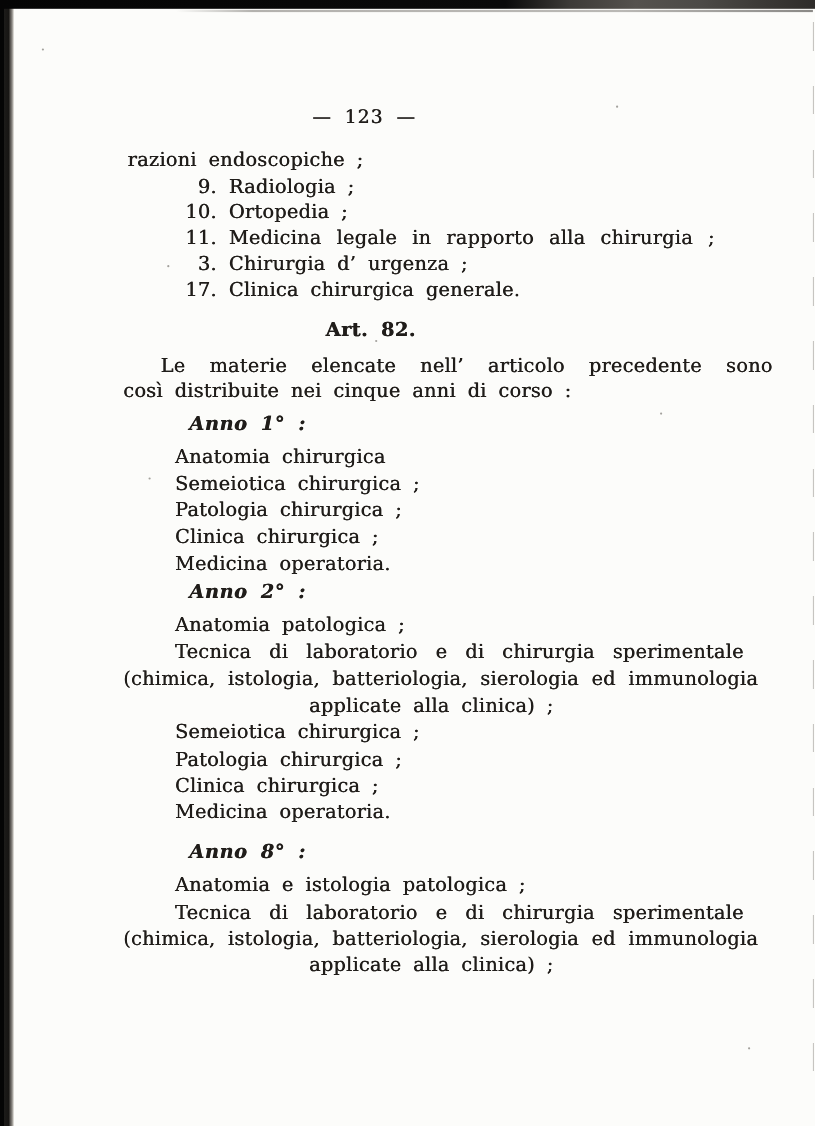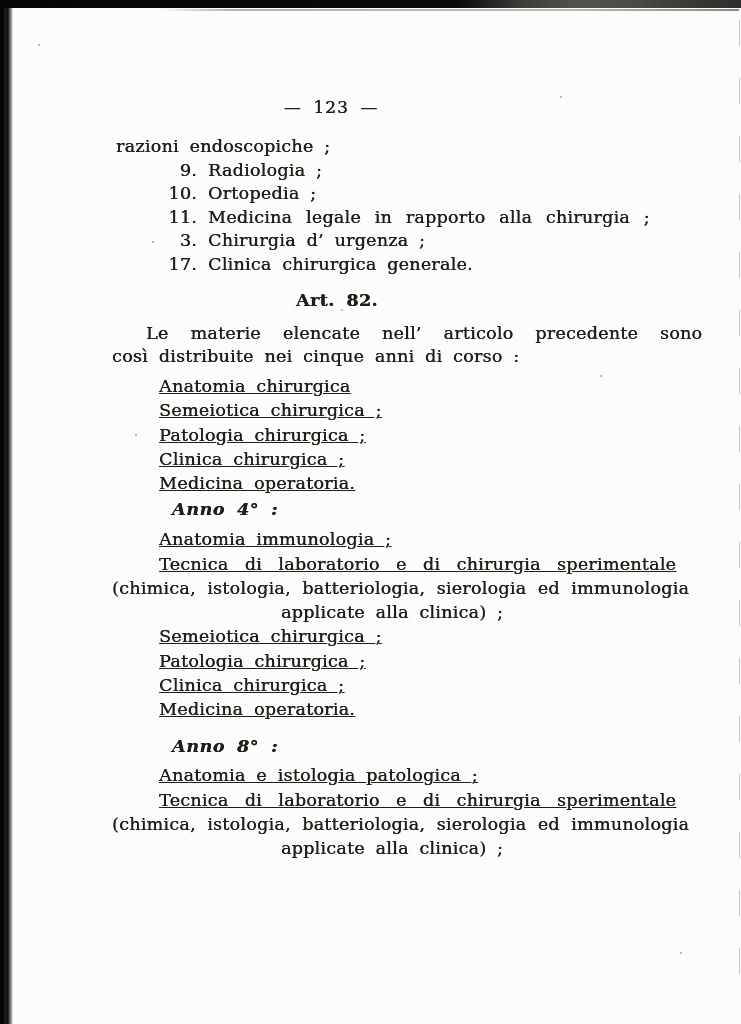--- a/index.html
+++ b/index.html
@@ -57,21 +57,21 @@
   .year-head{
     font-style:italic;font-weight:bold;line-height:24.3px;
     padding-left:60px;letter-spacing:.6px;word-spacing:.3em;
     text-shadow:.3px 0 0 currentColor;
   }
   .y1 .year-head{margin-top:5.5px;}
   .y2 .year-head{margin-top:2px;}
   .y3 .year-head{margin-top:12px;}
   .year-lines{margin-top:5.5px;}
   .year-lines .row{line-height:24.3px;}
-  .sub{padding-left:47px;text-decoration:underline;}
+  .sub{padding-left:47px;}
   .flush{padding-left:0;text-align:center;}
 </style>
 </head>
 <body>
 
 <div class="page">
 
   <div class="edge-left"></div>
   <div class="edge-top"></div>
   <div class="edge-top-line"></div>
@@ -109,33 +109,34 @@
     </div>
 
     <h2 class="art-heading txt-line">Art. 82.</h2>
 
     <div class="para">
       <div class="row txt-line indent1 ws-xxl">Le materie elencate nell’ articolo precedente sono</div>
       <div class="row txt-line">così distribuite nei cinque anni di corso :</div>
     </div>
 
     <div class="year y1">
+      <div class="year-head">Anno 1° :</div>
       <div class="year-lines">
         <div class="row txt-line sub">Anatomia chirurgica</div>
         <div class="row txt-line sub">Semeiotica chirurgica ;</div>
         <div class="row txt-line sub">Patologia chirurgica ;</div>
         <div class="row txt-line sub">Clinica chirurgica ;</div>
         <div class="row txt-line sub">Medicina operatoria.</div>
       </div>
     </div>
 
     <div class="year y2">
-      <div class="year-head">Anno 4° :</div>
+      <div class="year-head">Anno 2° :</div>
       <div class="year-lines">
-        <div class="row txt-line sub">Anatomia immunologia ;</div>
+        <div class="row txt-line sub">Anatomia patologica ;</div>
         <div class="row txt-line sub ws-xl2">Tecnica di laboratorio e di chirurgia sperimentale</div>
         <div class="row txt-line flush ws-md">(chimica, istologia, batteriologia, sierologia ed immunologia</div>
         <div class="row txt-line flush">applicate alla clinica) ;</div>
         <div class="row txt-line sub">Semeiotica chirurgica ;</div>
         <div class="row txt-line sub">Patologia chirurgica ;</div>
         <div class="row txt-line sub">Clinica chirurgica ;</div>
         <div class="row txt-line sub">Medicina operatoria.</div>
       </div>
     </div>
 

